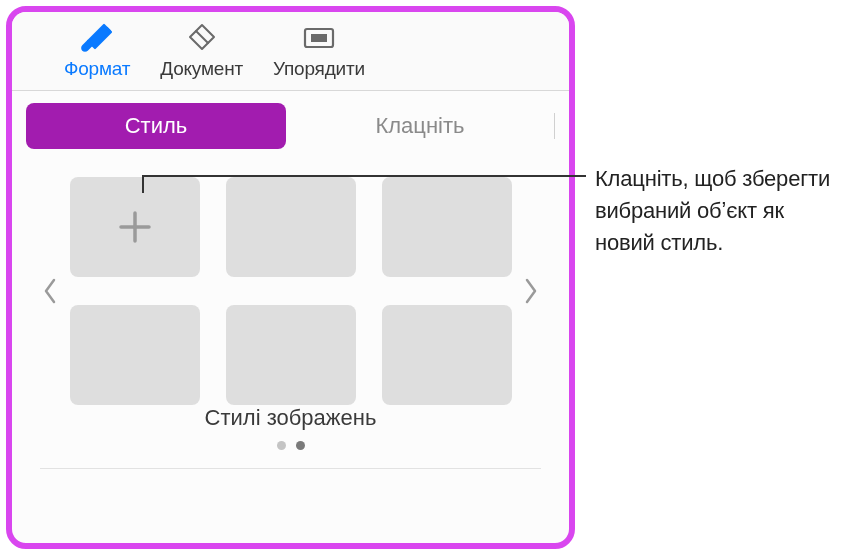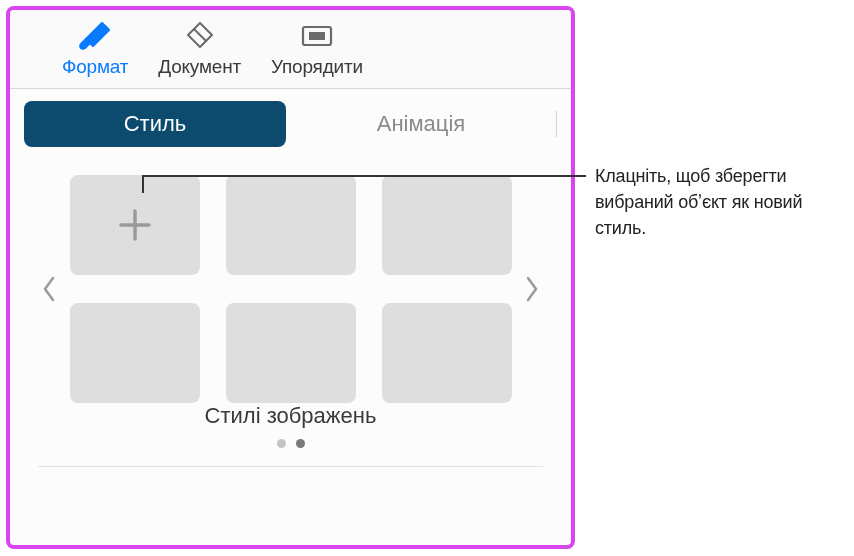--- a/index.html
+++ b/index.html
@@ -13,22 +13,22 @@
       width: 854px;
       height: 556px;
       position: relative;
     }
     .panel {
       position: absolute;
       left: 6px;
       top: 6px;
       width: 569px;
       height: 543px;
-      border: 4px solid #d946ef;
-      border-radius: 8px;
+      border: 6px solid #d946ef;
+      border-radius: 20px;
       background: #fcfcfc;
       overflow: hidden;
     }
     .toolbar {
       display: flex;
       justify-content: flex-start;
       align-items: flex-start;
       padding: 8px 0 10px 46px;
       gap: 18px;
       border-bottom: 1px solid #d8d8d8;
@@ -75,21 +75,21 @@
       flex: 1;
       text-align: center;
       padding: 10px 0;
       font-size: 22px;
       color: #8a8a8a;
       border-radius: 8px;
       cursor: pointer;
       position: relative;
     }
     .tab.active {
-      background: #0c4a6e;
+      background: #a21caf;
       color: #ffffff;
       font-weight: 500;
     }
     .tab-sep {
       width: 1px;
       background: #d0d0d0;
       margin: 10px 0;
     }
     .styles-area {
       position: relative;
@@ -177,21 +177,21 @@
       top: 0;
       width: 2px;
       height: 18px;
       background: #333333;
     }
     .callout-text {
       position: absolute;
       left: 595px;
       top: 163px;
       width: 250px;
-      font-size: 18px;
+      font-size: 22px;
       line-height: 1.45;
       color: #222222;
       letter-spacing: -0.2px;
     }
   </style>
 </head>
 <body>
 
 <div class="panel">
 
@@ -221,21 +221,21 @@
           <rect x="6" y="8" width="28" height="18" rx="2"></rect>
           <rect x="12" y="13" width="16" height="8" fill="#6a6a6a" stroke="none"></rect>
         </svg>
       </div>
       <div class="toolbar-label">Упорядити</div>
     </div>
   </div>
 
   <div class="tabs">
     <div class="tab active">Стиль</div>
-    <div class="tab">Анімація</div>
+    <div class="tab">Клацніть</div>
     <div class="tab-sep"></div>
   </div>
 
   <div class="styles-area">
     <div class="grid-wrap">
       <div class="nav-btn">
         <svg viewBox="0 0 18 30">
           <path d="M13 4 L5 15 L13 26" fill="none" stroke="#9a9a9a" stroke-width="2.5" stroke-linecap="round" stroke-linejoin="round"></path>
         </svg>
       </div>

